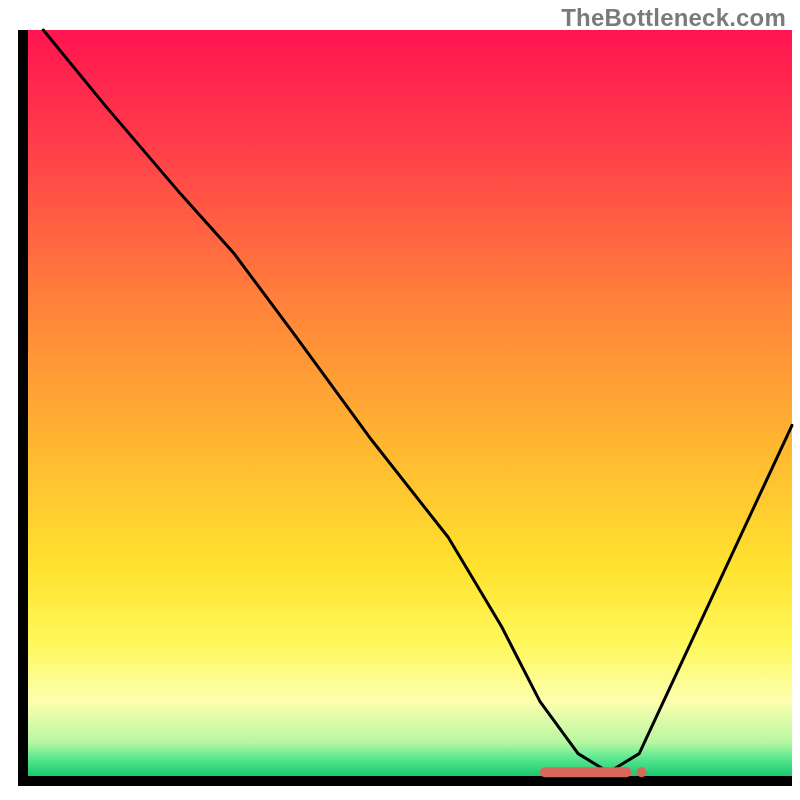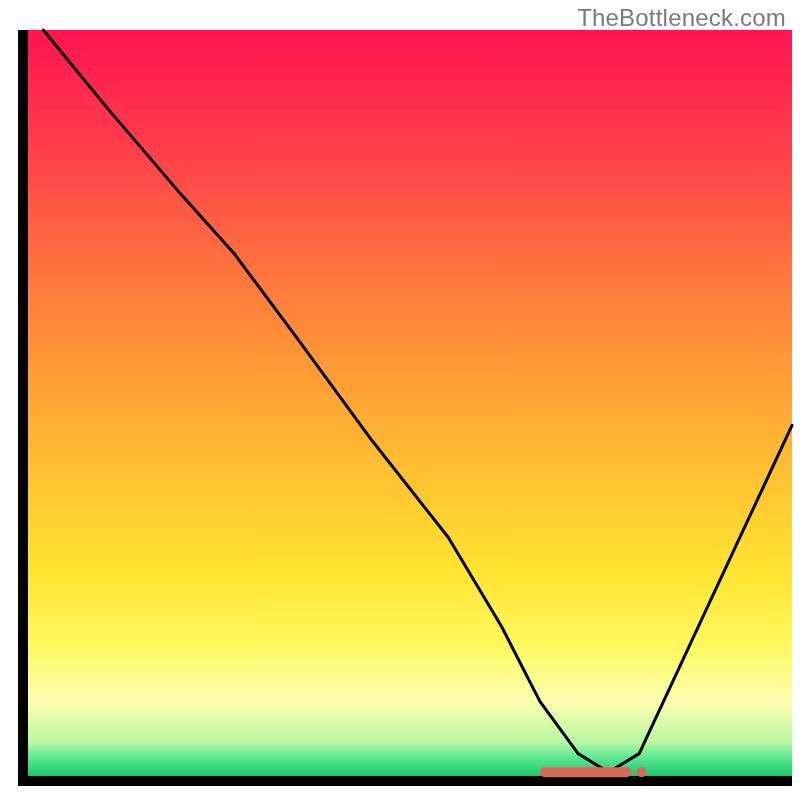--- a/index.html
+++ b/index.html
@@ -14,21 +14,21 @@
     position: relative;
     width: 800px;
     height: 800px;
     background: #fff;
   }
   .watermark {
     position: absolute;
     top: 4px;
     right: 14px;
     font-size: 24px;
-    font-weight: 400;
+    font-weight: 700;
     color: #7a7a7a;
     letter-spacing: 0.2px;
     z-index: 10;
   }
   svg {
     position: absolute;
     top: 0;
     left: 0;
   }
 </style>

